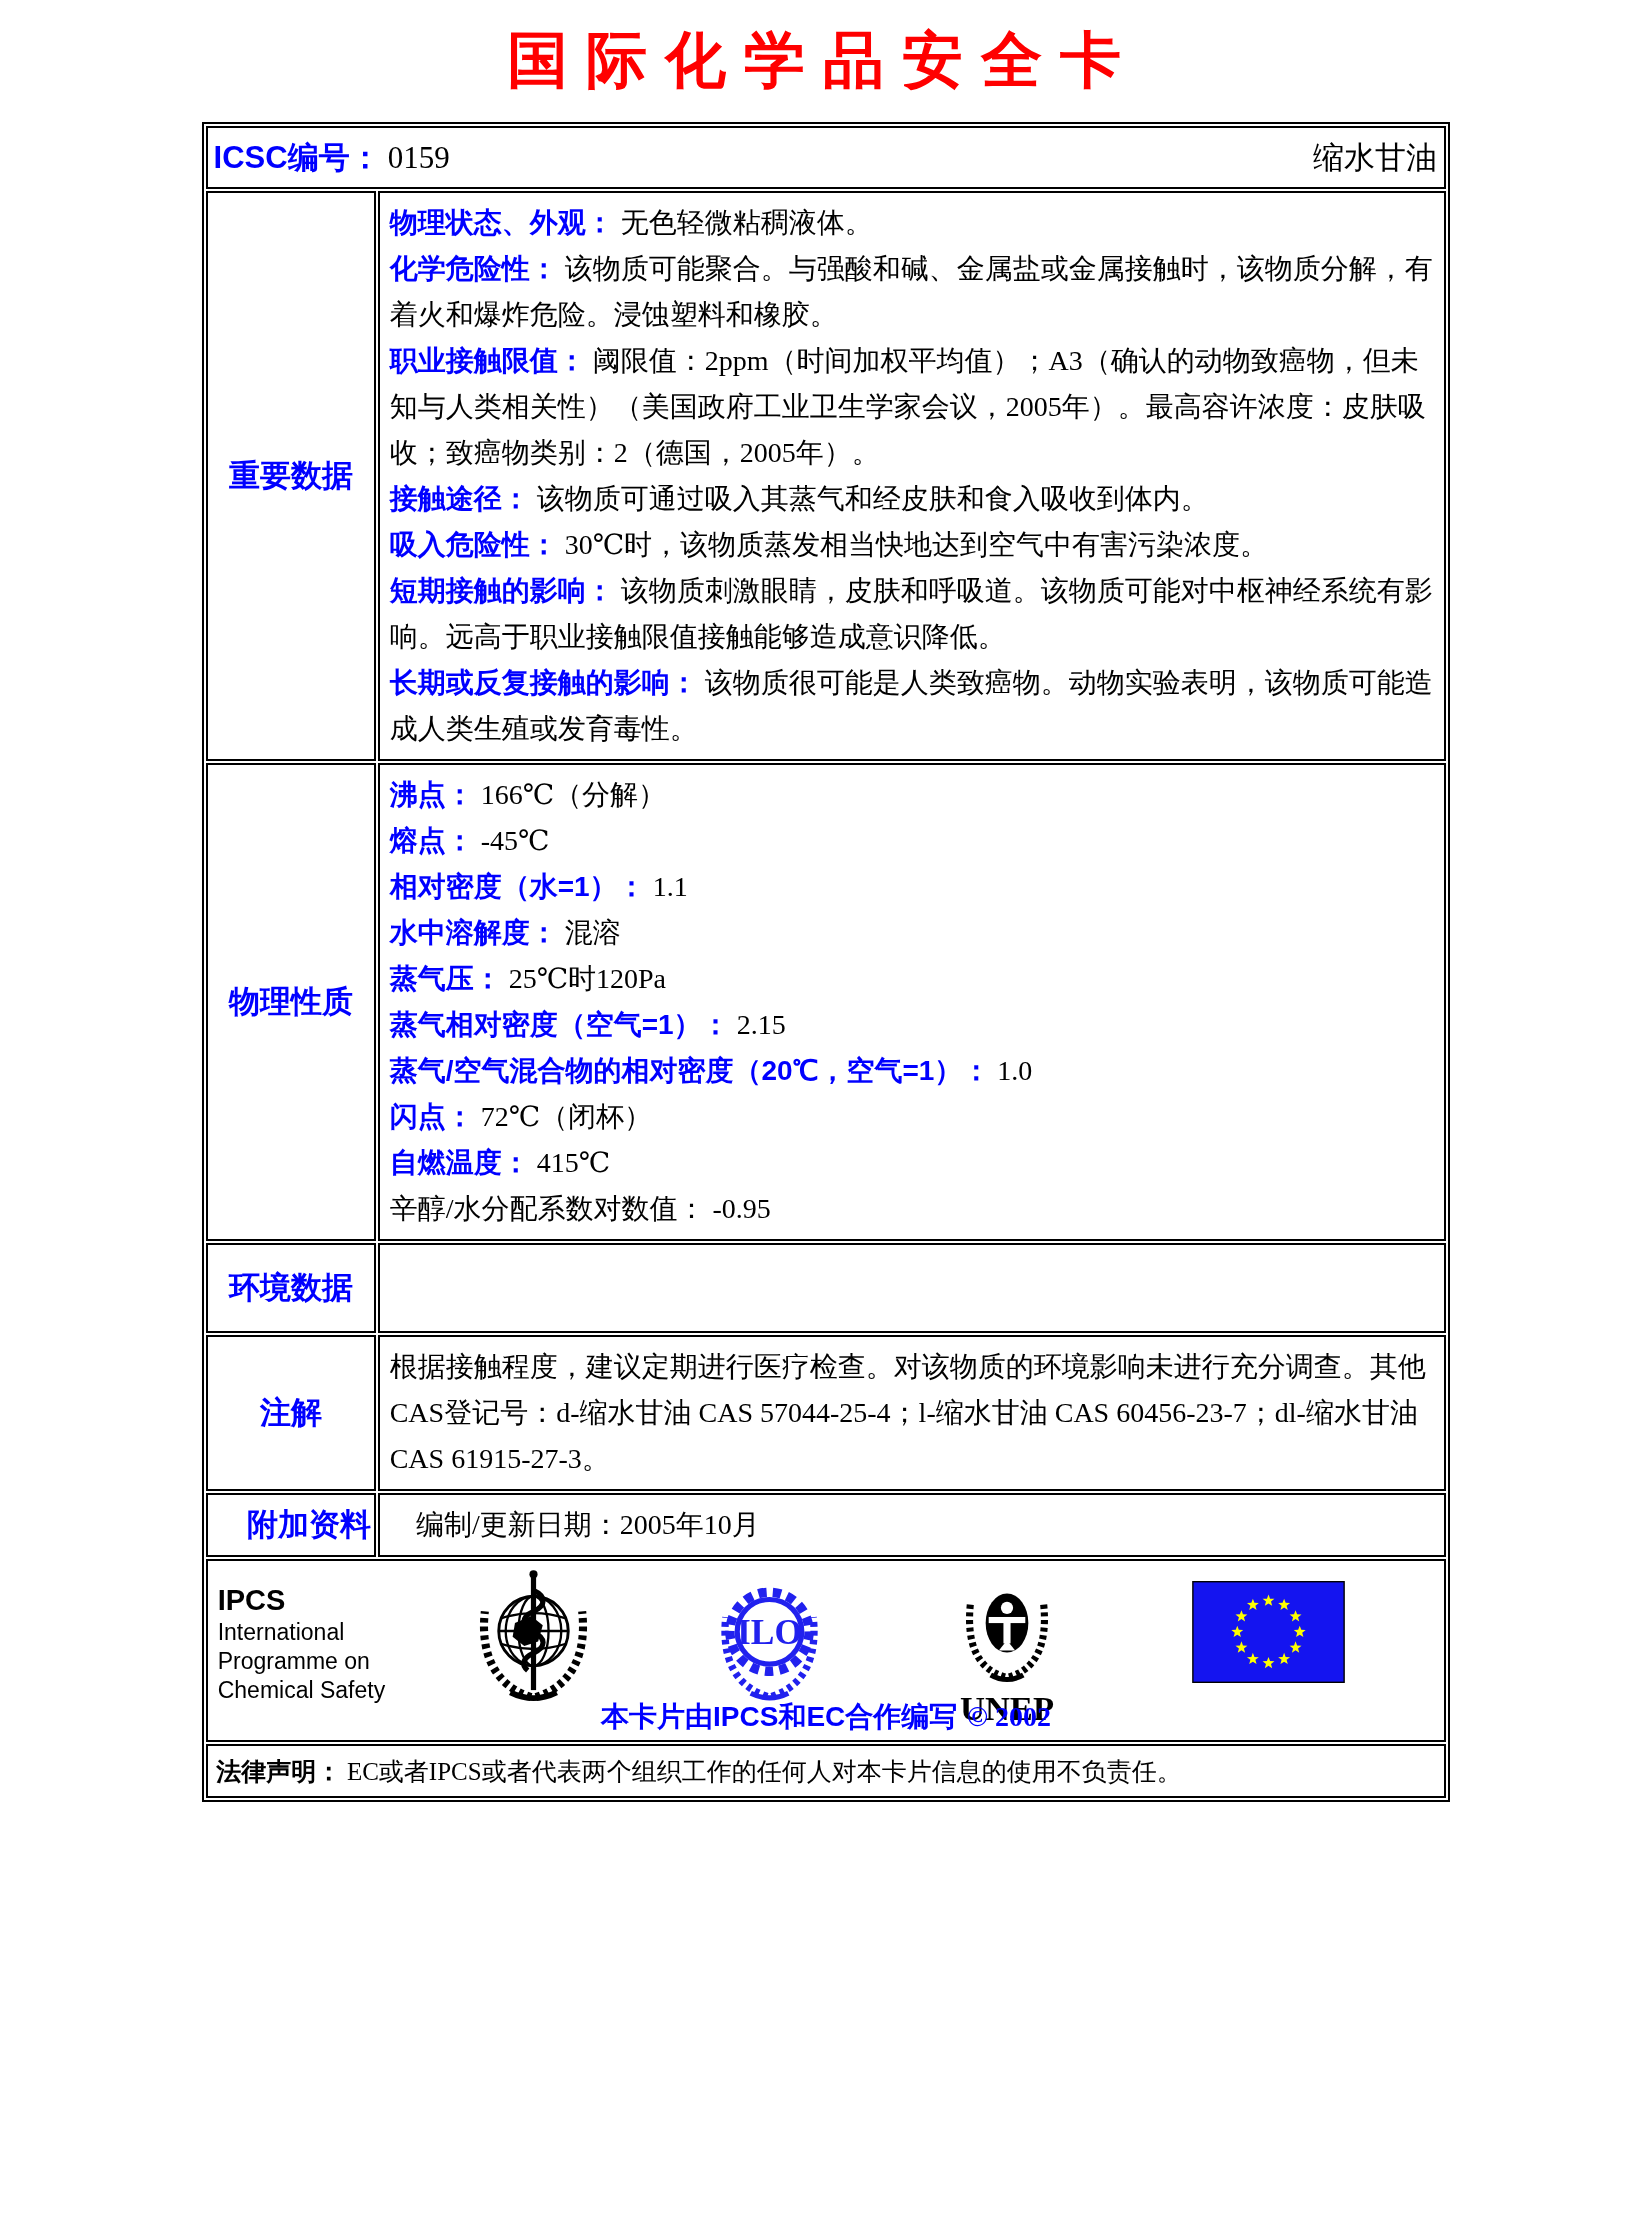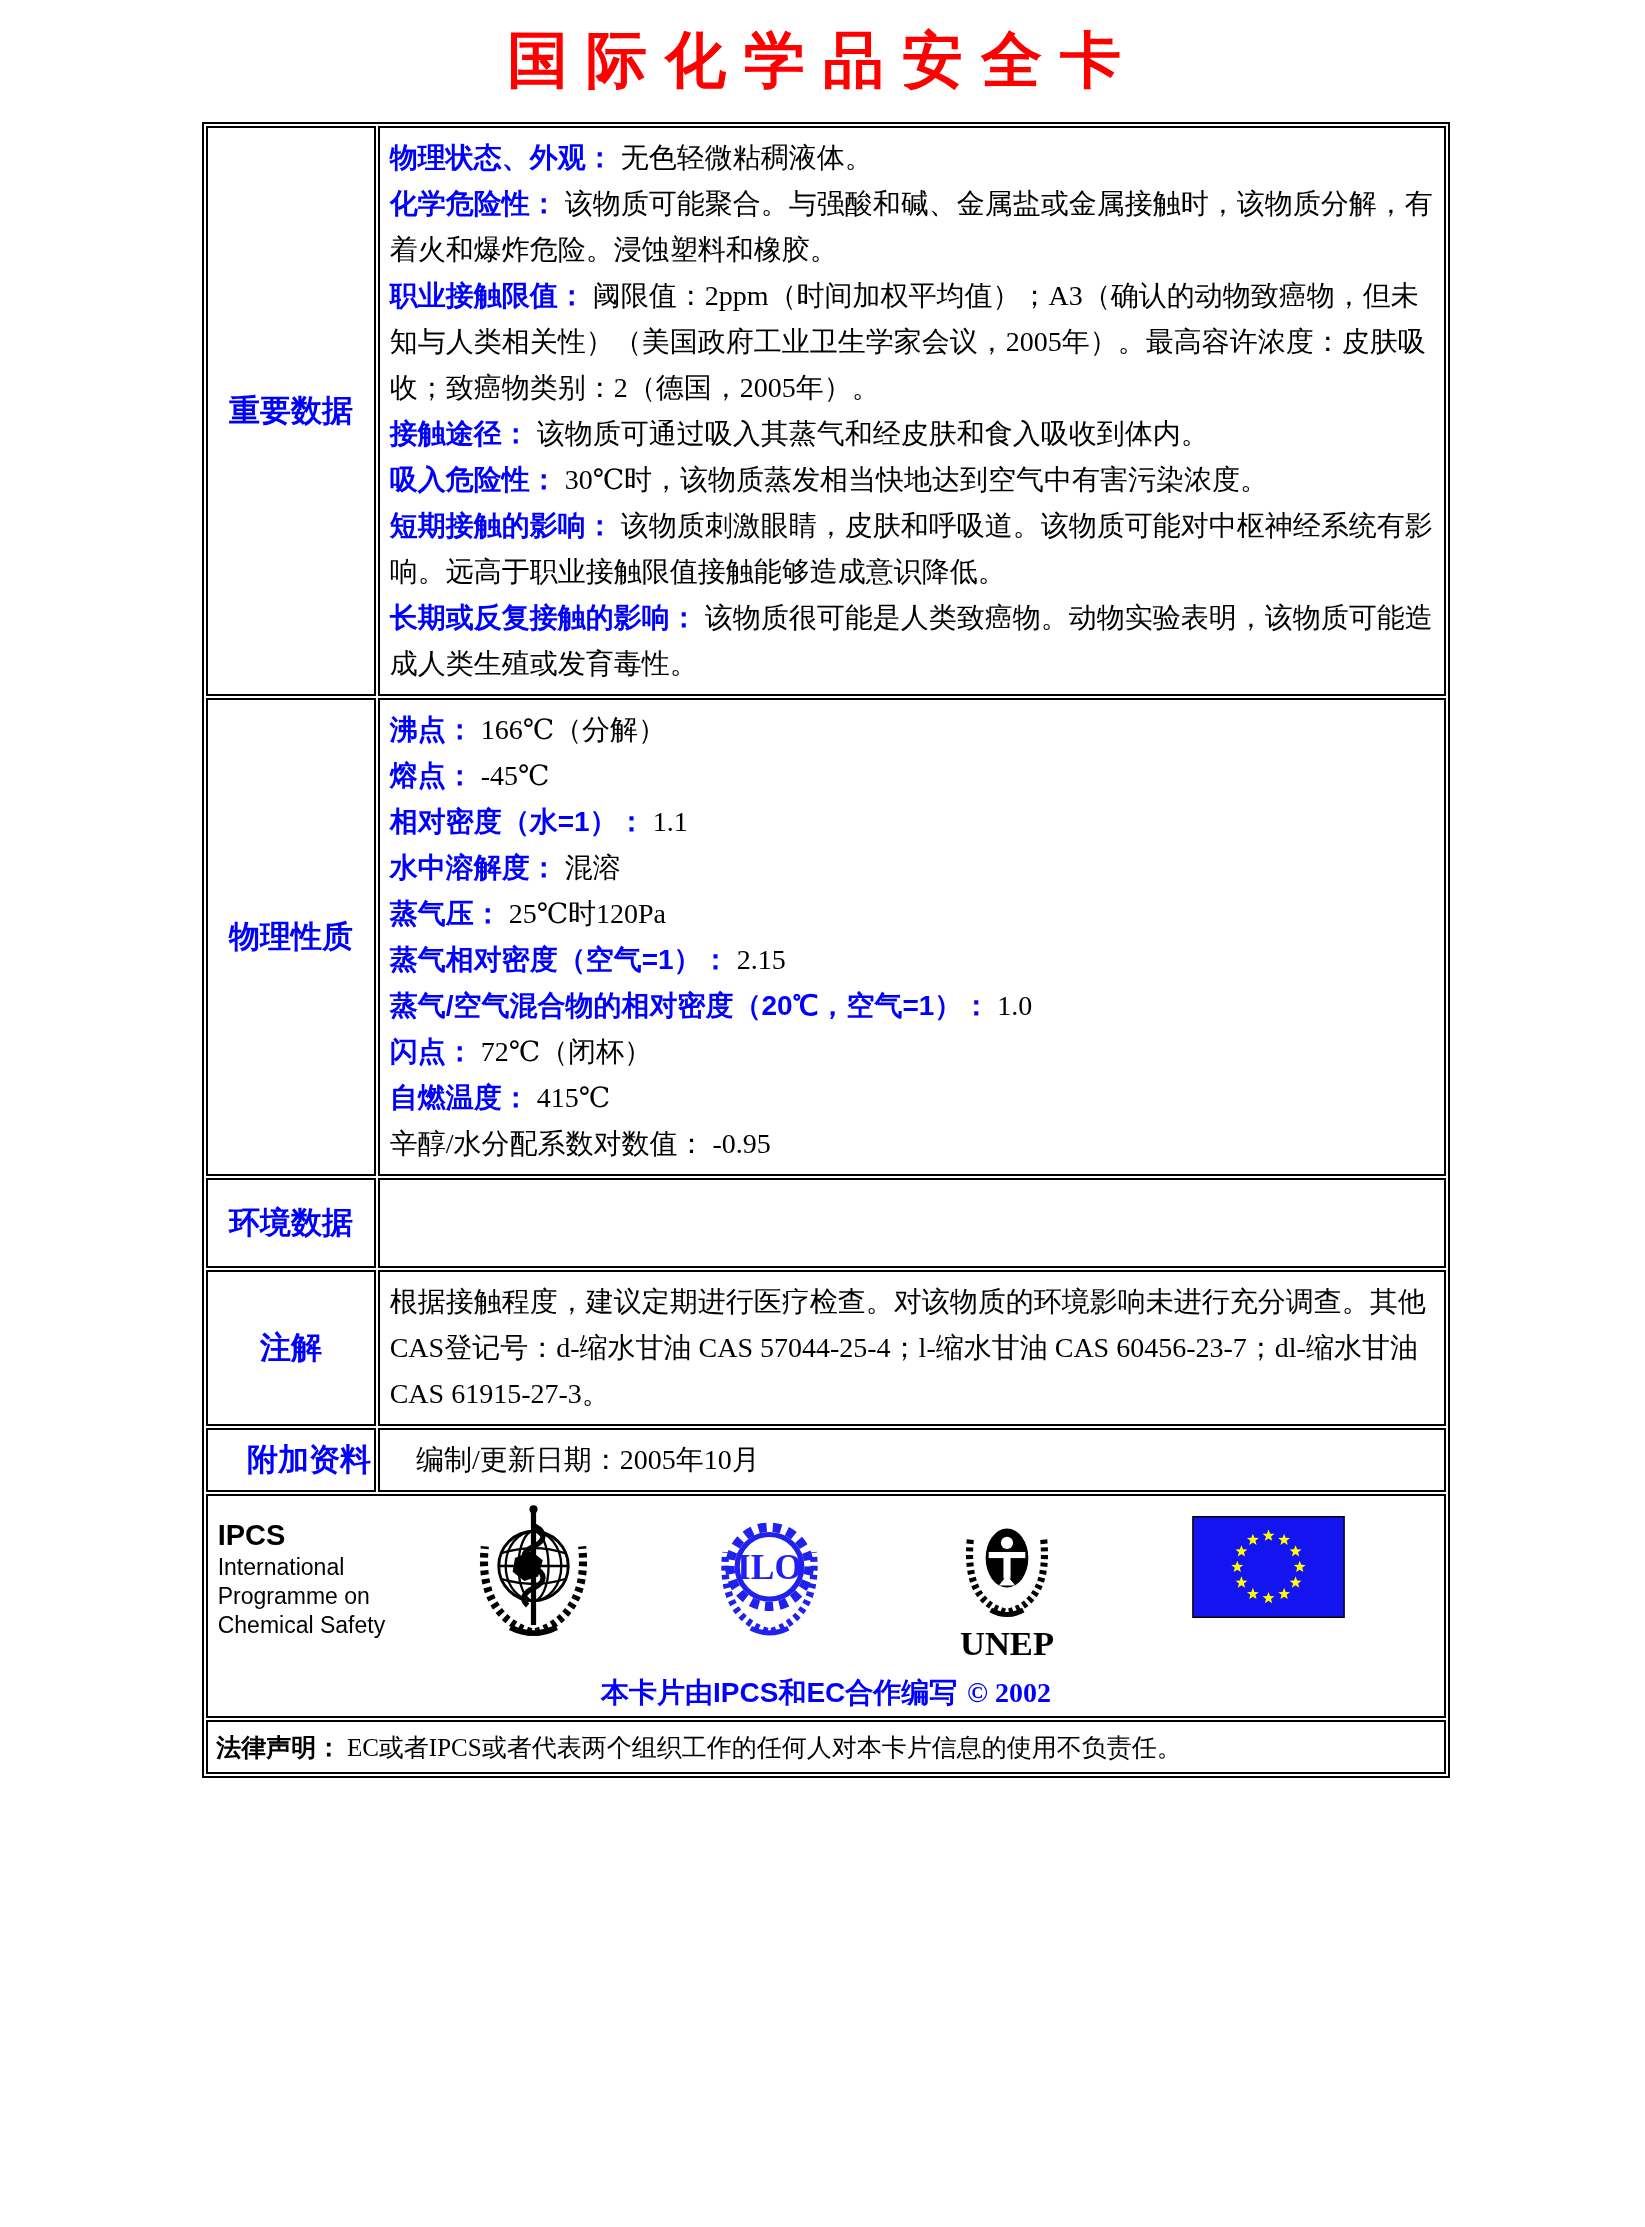--- a/index.html
+++ b/index.html
@@ -55,21 +55,21 @@
   
   td.sec-content { padding: 7px 9.7px; font-size: 28px; line-height: 46px; vertical-align: top; }
   td.sec-content p { margin: 0; }
   .plain-label .lbl { color: #000000; font-weight: normal; font-family: "Liberation Serif", serif; }
   tr.r-important  td { height: 415px; }
   tr.r-physical   td { height: 357px; }
   tr.r-env        td { height: 90px; }
   tr.r-notes      td { height: 152px; }
   tr.r-additional td { height: 49px; padding-left: 36px; }
   
-  td.logos-cell { height: 224px; position: relative; padding: 0; }
+  td.logos-cell { height: 183px; position: relative; padding: 0; }
   .ipcs-block {
     position: absolute; left: 9.7px; top: 22px;
     font-family: "Liberation Sans", sans-serif;
   }
   .ipcs-acronym { font-size: 29px; font-weight: bold; line-height: 35px; }
   .ipcs-line { font-size: 23px; line-height: 29px; }
   .logo { position: absolute; }
   .who-logo  { left: 256px; top: 4.2px; }
   .ilo-logo  { left: 499px; top: 9.7px; }
   .unep-logo { left: 738px; top: 5.6px; }
@@ -90,20 +90,29 @@
 
 <div class="page-title">国际化学品安全卡</div>
 
 <table class="card">
   <colgroup>
       <col class="label-col">
       <col>
     </colgroup>
 
   <tbody>
+      <tr>
+    <td class="icsc-cell" colspan="2">
+      <div class="icsc-line">
+        <span class="lbl">ICSC编号：</span>
+        <span>0159</span>
+        <span class="chem-name">缩水甘油</span>
+      </div>
+    </td>
+  </tr>
 
   <tr class="r-important">
     <td class="sec-label">重要数据</td>
     <td class="sec-content">
       <p><span class="lbl">物理状态、外观：</span><span>无色轻微粘稠液体。</span></p>
       <p><span class="lbl">化学危险性：</span><span>该物质可能聚合。与强酸和碱、金属盐或金属接触时，该物质分解，有着火和爆炸危险。浸蚀塑料和橡胶。</span></p>
       <p><span class="lbl">职业接触限值：</span><span>阈限值：2ppm（时间加权平均值）；A3（确认的动物致癌物，但未知与人类相关性）（美国政府工业卫生学家会议，2005年）。最高容许浓度：皮肤吸收；致癌物类别：2（德国，2005年）。</span></p>
       <p><span class="lbl">接触途径：</span><span>该物质可通过吸入其蒸气和经皮肤和食入吸收到体内。</span></p>
       <p><span class="lbl">吸入危险性：</span><span>30℃时，该物质蒸发相当快地达到空气中有害污染浓度。</span></p>
       <p><span class="lbl">短期接触的影响：</span><span>该物质刺激眼睛，皮肤和呼吸道。该物质可能对中枢神经系统有影响。远高于职业接触限值接触能够造成意识降低。</span></p>

